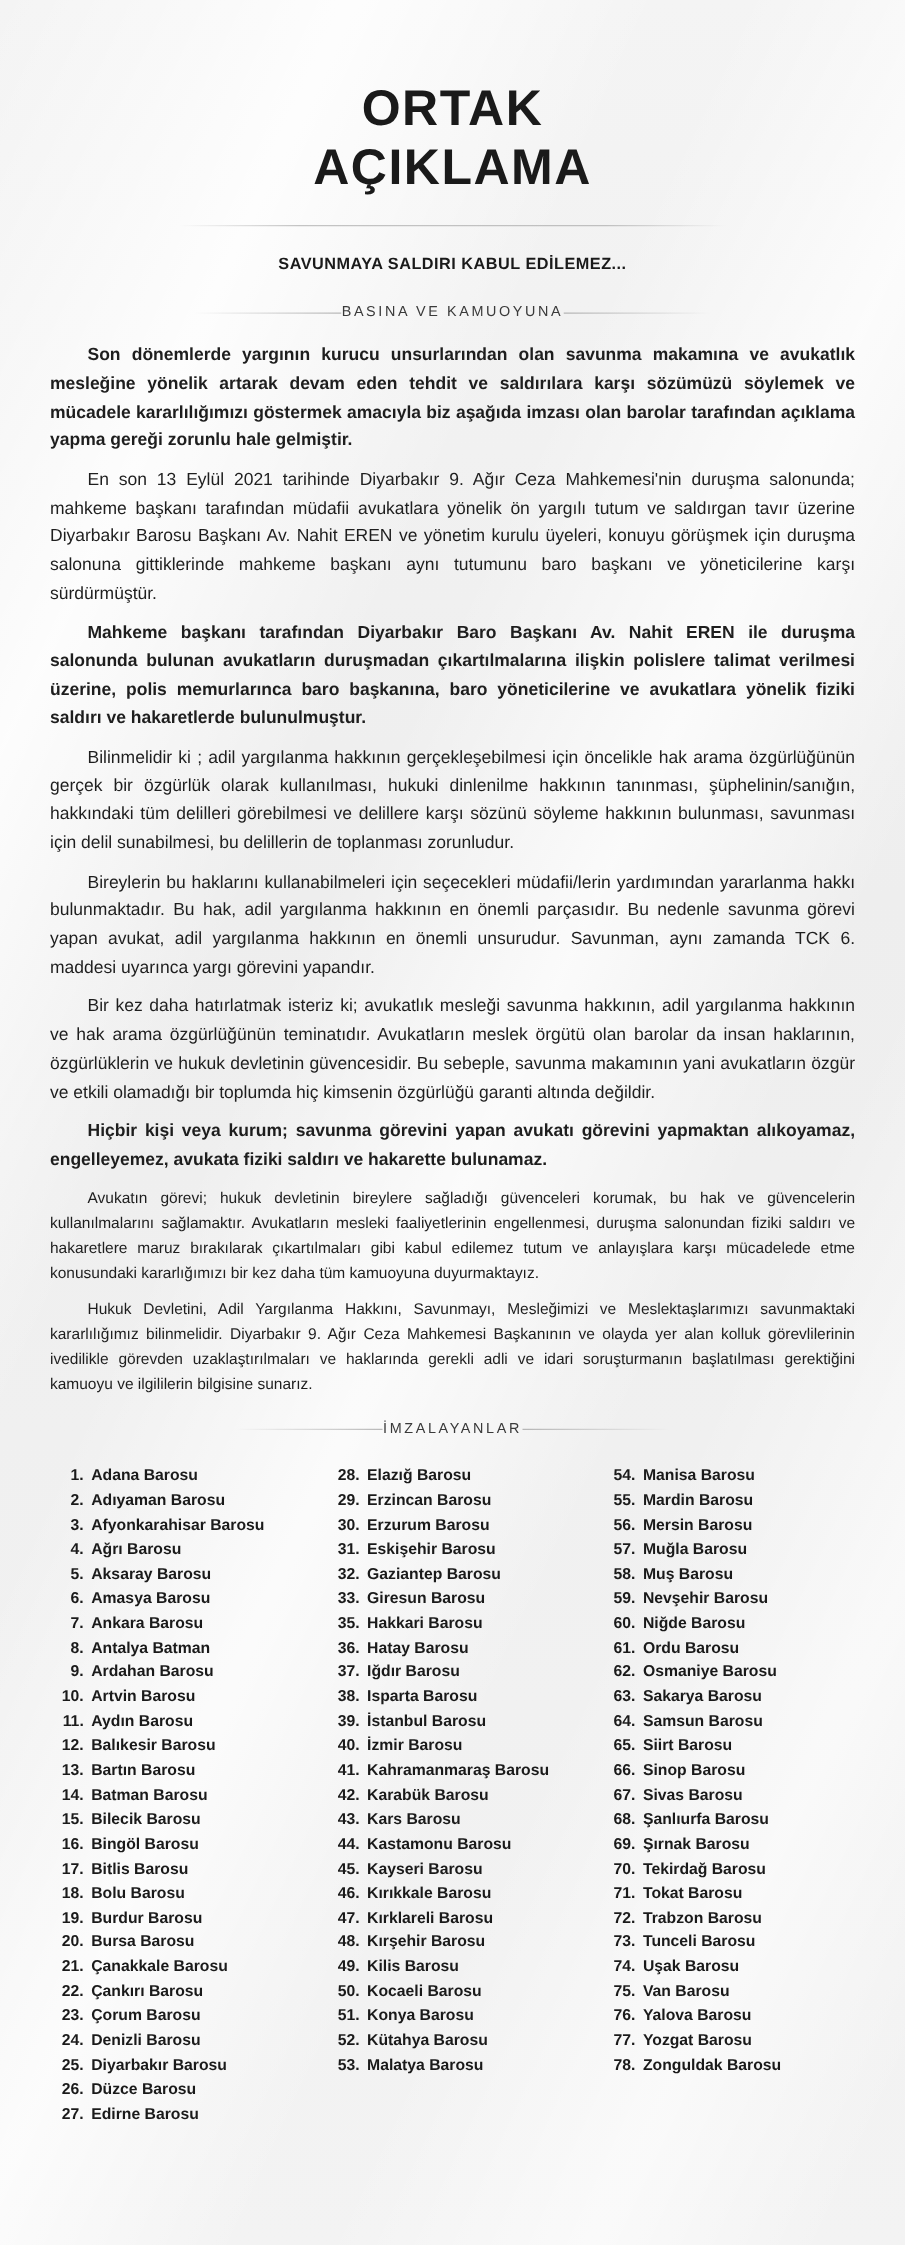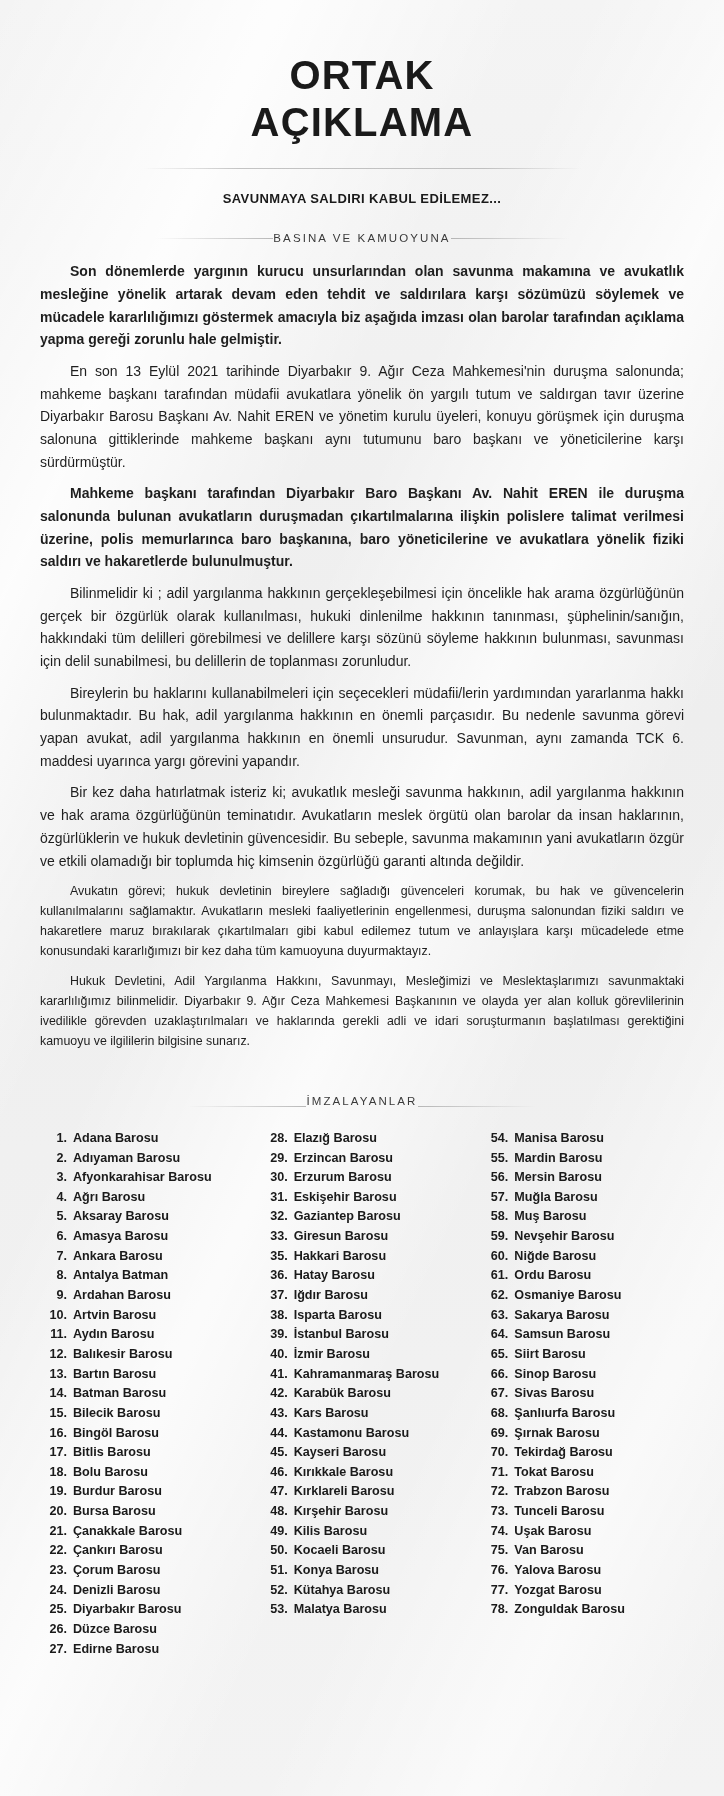--- a/index.html
+++ b/index.html
@@ -23,21 +23,21 @@
     background:
       linear-gradient(115deg, rgba(255,255,255,0) 0%, rgba(255,255,255,0.85) 18%, rgba(255,255,255,0) 34%),
       linear-gradient(115deg, rgba(255,255,255,0) 38%, rgba(255,255,255,0.75) 52%, rgba(255,255,255,0) 66%),
       linear-gradient(115deg, rgba(255,255,255,0) 70%, rgba(255,255,255,0.6) 84%, rgba(255,255,255,0) 96%),
       linear-gradient(180deg, #f4f4f4 0%, #eeeeee 40%, #f3f3f3 100%);
     z-index: 0;
   }
   .page {
     position: relative;
     z-index: 1;
-    padding: 0 40px;
+    padding: 12px 40px;
     box-sizing: border-box;
     width: 724px;
   }
 
   
   .masthead {
     padding-top: 52px;
     text-align: center;
   }
   .masthead-line {
@@ -117,22 +117,21 @@
     margin: 0 0 9px 0;
     font-size: 12.4px;
     line-height: 1.62;
     text-align: justify;
     text-indent: 30px;
     color: #1e1e1e;
   }
 
   
   .signatories-head {
-    margin-top: 44px;
-    align-items: flex-end;
+    margin-top: 20px;
   }
   .signatories {
     display: flex;
     gap: 18px;
     margin-top: 22px;
     padding-bottom: 34px;
   }
   .sig-col {
     flex: 1 1 0;
     min-width: 0;
@@ -175,20 +174,21 @@
     <span class="rule right"></span>
   </div>
 
   <div class="body-copy">
     <p class="bold">Son dönemlerde yargının kurucu unsurlarından olan savunma makamına ve avukatlık mesleğine yönelik artarak devam eden tehdit ve saldırılara karşı sözümüzü söylemek ve mücadele kararlılığımızı göstermek amacıyla biz aşağıda imzası olan barolar tarafından açıklama yapma gereği zorunlu hale gelmiştir.</p>
     <p>En son 13 Eylül 2021 tarihinde Diyarbakır 9. Ağır Ceza Mahkemesi'nin duruşma salonunda; mahkeme başkanı tarafından müdafii avukatlara yönelik ön yargılı tutum ve saldırgan tavır üzerine Diyarbakır Barosu Başkanı Av. Nahit EREN ve yönetim kurulu üyeleri, konuyu görüşmek için duruşma salonuna gittiklerinde mahkeme başkanı aynı tutumunu baro başkanı ve yöneticilerine karşı sürdürmüştür.</p>
     <p class="bold">Mahkeme başkanı tarafından Diyarbakır Baro Başkanı Av. Nahit EREN ile duruşma salonunda bulunan avukatların duruşmadan çıkartılmalarına ilişkin polislere talimat verilmesi üzerine, polis memurlarınca baro başkanına, baro yöneticilerine ve avukatlara yönelik fiziki saldırı ve hakaretlerde bulunulmuştur.</p>
     <p>Bilinmelidir ki ; adil yargılanma hakkının gerçekleşebilmesi için öncelikle hak arama özgürlüğünün gerçek bir özgürlük olarak kullanılması, hukuki dinlenilme hakkının tanınması, şüphelinin/sanığın, hakkındaki tüm delilleri görebilmesi ve delillere karşı sözünü söyleme hakkının bulunması, savunması için delil sunabilmesi, bu delillerin de toplanması zorunludur.</p>
     <p>Bireylerin bu haklarını kullanabilmeleri için seçecekleri müdafii/lerin yardımından yararlanma hakkı bulunmaktadır. Bu hak, adil yargılanma hakkının en önemli parçasıdır. Bu nedenle savunma görevi yapan avukat, adil yargılanma hakkının en önemli unsurudur. Savunman, aynı zamanda TCK 6. maddesi uyarınca yargı görevini yapandır.</p>
     <p>Bir kez daha hatırlatmak isteriz ki; avukatlık mesleği savunma hakkının, adil yargılanma hakkının ve hak arama özgürlüğünün teminatıdır. Avukatların meslek örgütü olan barolar da insan haklarının, özgürlüklerin ve hukuk devletinin güvencesidir. Bu sebeple, savunma makamının yani avukatların özgür ve etkili olamadığı bir toplumda hiç kimsenin özgürlüğü garanti altında değildir.</p>
+    <p class="bold">Hiçbir kişi veya kurum; savunma görevini yapan avukatı görevini yapmaktan alıkoyamaz, engelleyemez, avukata fiziki saldırı ve hakarette bulunamaz.</p>
   </div>
 
 
   <div class="closing-copy">
     <p>Avukatın görevi; hukuk devletinin bireylere sağladığı güvenceleri korumak, bu hak ve güvencelerin kullanılmalarını sağlamaktır.  Avukatların mesleki faaliyetlerinin engellenmesi, duruşma salonundan fiziki saldırı ve hakaretlere maruz bırakılarak çıkartılmaları gibi kabul edilemez tutum ve anlayışlara karşı mücadelede etme konusundaki kararlığımızı bir kez daha tüm kamuoyuna duyurmaktayız.</p>
     <p>Hukuk Devletini, Adil Yargılanma Hakkını, Savunmayı, Mesleğimizi ve Meslektaşlarımızı savunmaktaki kararlılığımız bilinmelidir. Diyarbakır 9. Ağır Ceza Mahkemesi Başkanının ve olayda yer alan kolluk görevlilerinin ivedilikle görevden uzaklaştırılmaları ve haklarında gerekli adli ve idari soruşturmanın başlatılması gerektiğini kamuoyu ve ilgililerin bilgisine sunarız.</p>
   </div>
 
   <div class="section-head signatories-head">
     <span class="rule left"></span>

